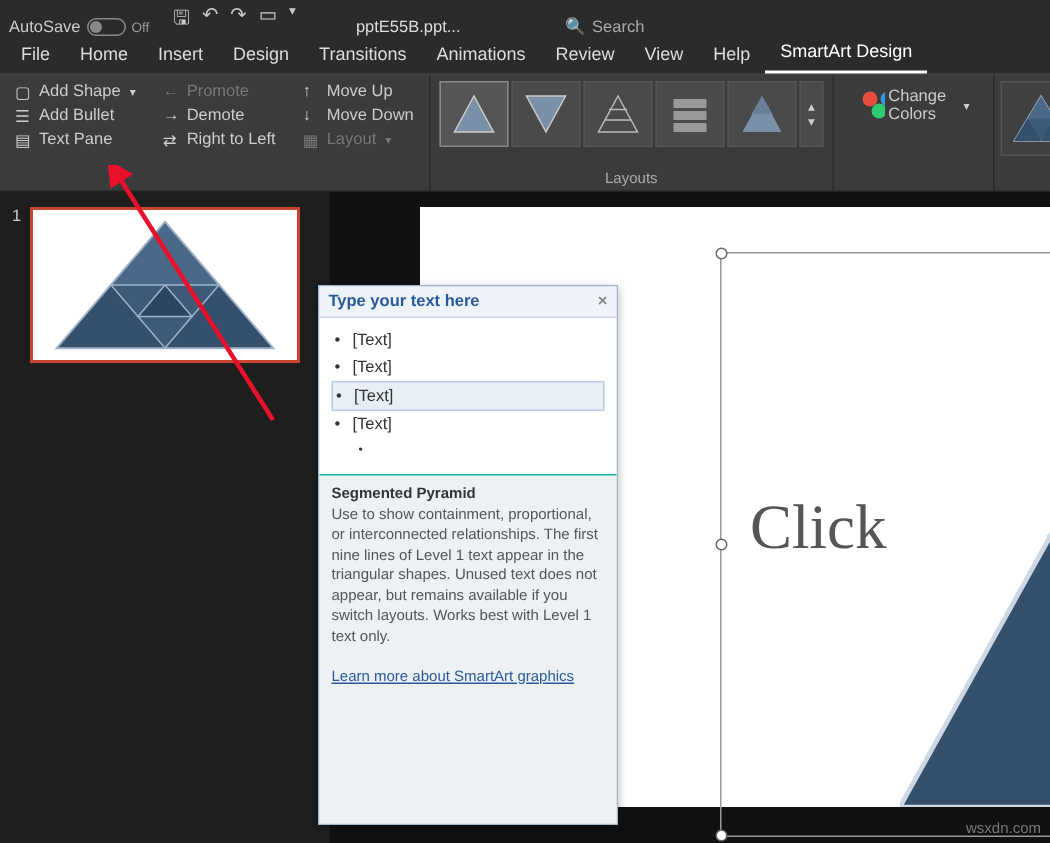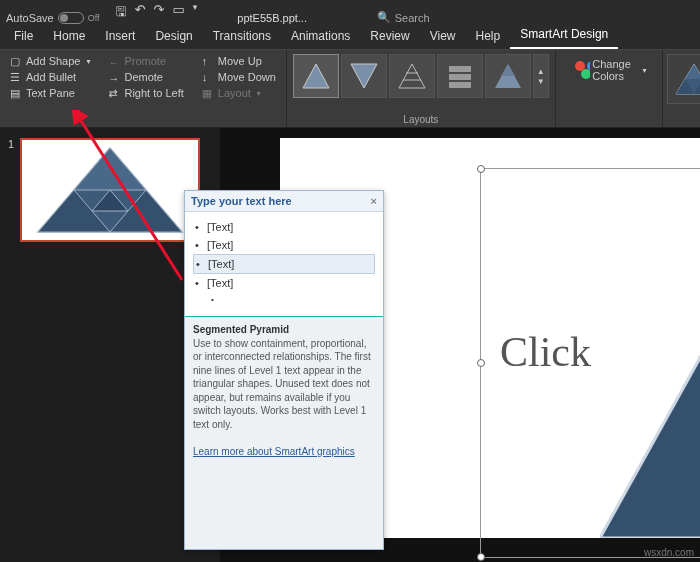--- a/index.html
+++ b/index.html
@@ -33,21 +33,21 @@
 .thumbs{width:220px;background:#1e1e1e;padding:10px 8px}
 .slidethumb{display:flex;gap:6px}
 .snum{color:#ccc;font-size:11px}
 .sbox{width:180px;height:104px;background:#fff;border:2px solid #c74632;position:relative}
 .canvas{flex:1;background:#111;position:relative}
 .slide{position:absolute;left:60px;top:10px;width:620px;height:400px;background:#fff}
 .click{position:absolute;left:220px;top:190px;font-size:42px;color:#555;font-family:Liberation Serif, serif}
 .bigtri{position:absolute;left:320px;top:40px;width:400px;height:360px}
 .selbox{position:absolute;left:200px;top:30px;width:500px;height:390px;border:1px solid #999}
 .handle{position:absolute;width:8px;height:8px;background:#fff;border:1px solid #666;border-radius:50%}
-.textpane{position:absolute;left:184px;top:190px;width:200px;height:360px;background:#f5f5f5;border:1px solid #a0b8d0;box-shadow:0 2px 6px rgba(0,0,0,.3);z-index:10;display:flex;flex-direction:column}
+.textpane{position:absolute;left:212px;top:190px;width:200px;height:360px;background:#f5f5f5;border:1px solid #a0b8d0;box-shadow:0 2px 6px rgba(0,0,0,.3);z-index:10;display:flex;flex-direction:column}
 .tphead{background:#eef3f9;color:#2a5a9a;font-size:11px;font-weight:600;padding:4px 6px;border-bottom:1px solid #c8d6e8;display:flex;justify-content:space-between}
 .tpclose{color:#888;cursor:pointer}
 .tplist{padding:6px 8px;flex:0 0 auto;background:#fff}
 .tpitem{font-size:11px;color:#333;padding:3px 2px 3px 14px;position:relative}
 .tpitem::before{content:"•";position:absolute;left:2px}
 .tpitem.sel{background:#e8eef6;border:1px solid #b8cce0}
 .tpsub{padding-left:30px}
 .tpsub::before{left:18px;font-size:8px}
 .tpdesc{border-top:1px solid #14b8a6;background:#eef1f4;padding:6px 8px;font-size:10px;color:#555;line-height:1.35;flex:1;margin-top:auto}
 .tpdesc b{color:#333;font-size:10px}

